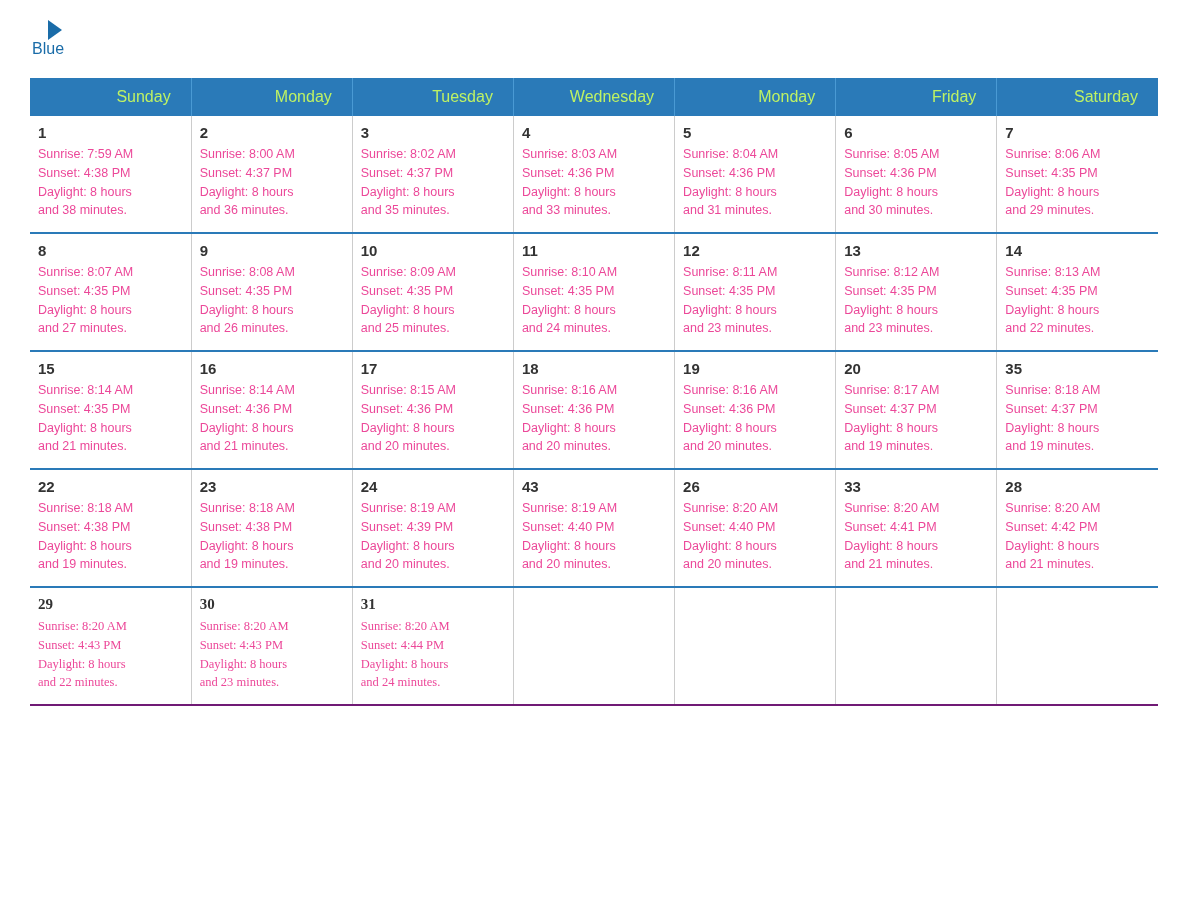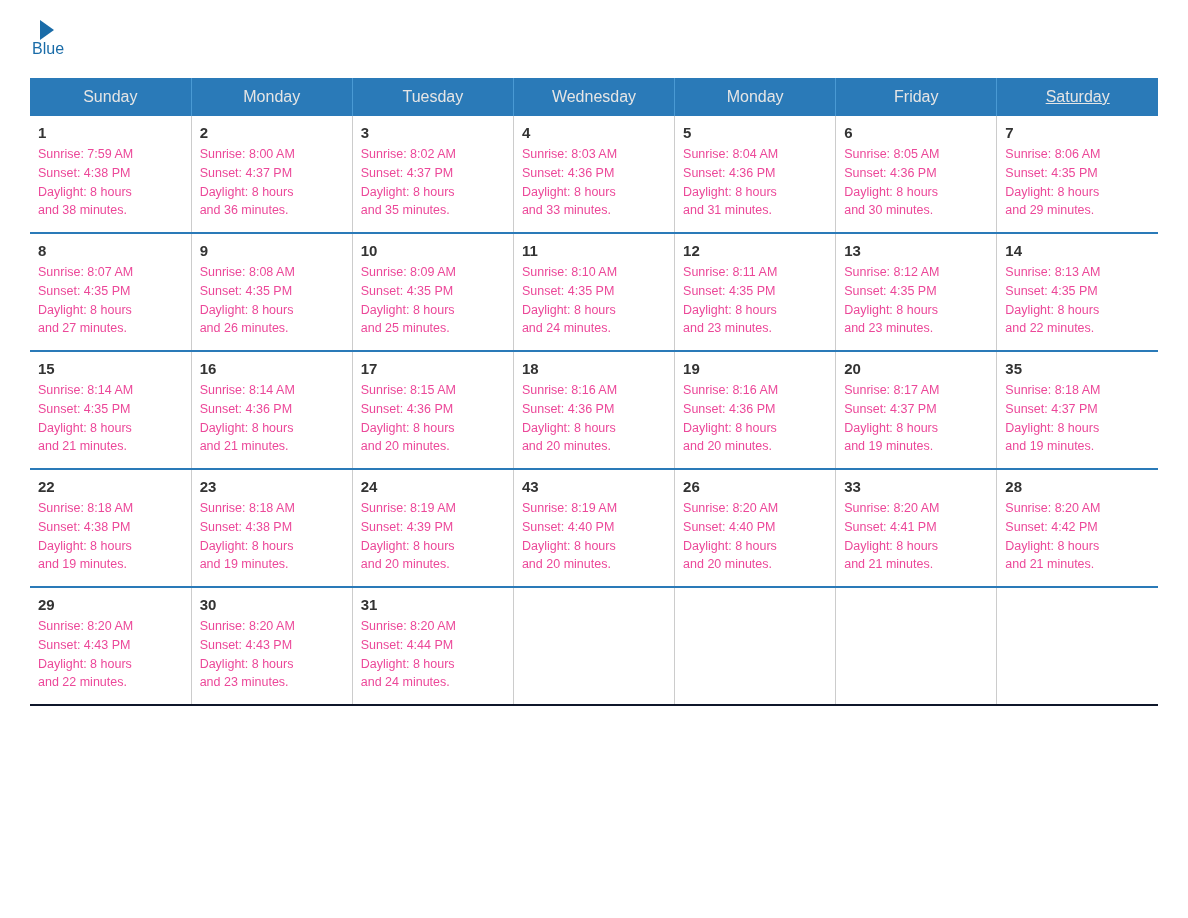--- a/index.html
+++ b/index.html
@@ -12,21 +12,21 @@
     }
     .header {
       display: flex;
       justify-content: space-between;
       align-items: flex-start;
       margin-bottom: 20px;
     }
     .logo {
       display: flex;
       flex-direction: column;
-      align-items: center;
+      align-items: flex-end;
     }
     .logo-text {
       display: flex;
       align-items: center;
       font-size: 28px;
       font-weight: bold;
       color: #333;
       line-height: 1;
     }
     .logo-general { color: #333; }
@@ -67,30 +67,29 @@
     }
     table {
       width: 100%;
       border-collapse: collapse;
       table-layout: fixed;
     }
     thead tr {
       background-color: #2a7ab8;
     }
     thead th {
-      color: #e5e5e5;
-      padding: 10px 8px;
+      color: #bef264;
+      padding: 10px 20px;
       font-size: 16px;
       font-weight: normal;
-      text-align: center;
+      text-align: right;
       border-right: 1px solid #4a9ad4;
     }
     thead th:last-child {
       border-right: none;
-      text-decoration: underline;
     }
     tbody tr {
       border-bottom: 2px solid #2a7ab8;
     }
     tbody td {
       vertical-align: top;
       padding: 8px 8px 12px 8px;
       font-size: 13px;
       color: #333;
       border-right: 1px solid #ccc;
@@ -104,21 +103,22 @@
       font-weight: bold;
       display: block;
       margin-bottom: 4px;
     }
     .day-info {
       font-size: 12.5px;
       line-height: 1.5;
       color: #ec4899;
     }
     tbody tr:last-child {
-      border-bottom: 2px solid #0f172a;
+      border-bottom: 2px solid #701a75;
+      font-family: Liberation Serif, serif;
     }
   </style>
 </head>
 <body>
 
 <div class="header">
   <div class="logo">
     <div class="logo-text">
       <span class="logo-general"></span>
       <span class="logo-arrow"></span>

